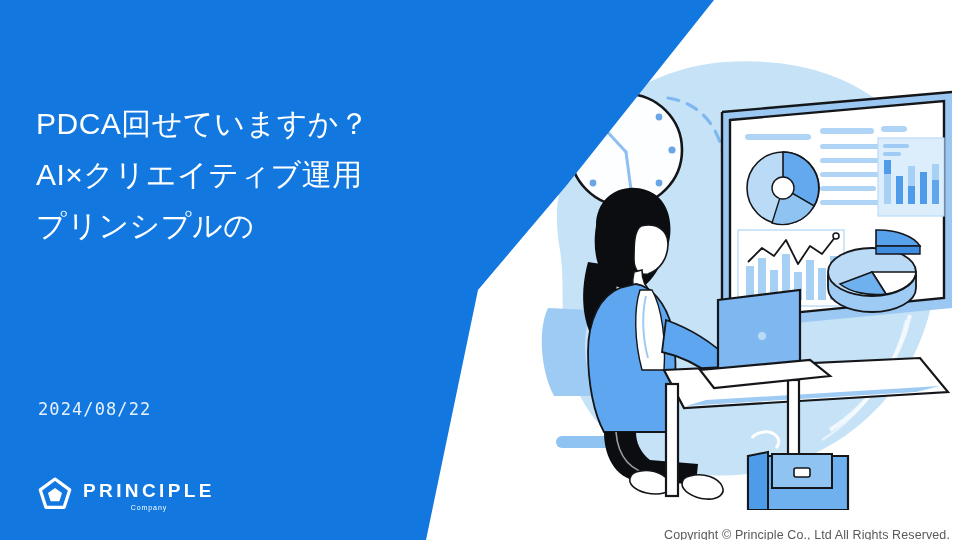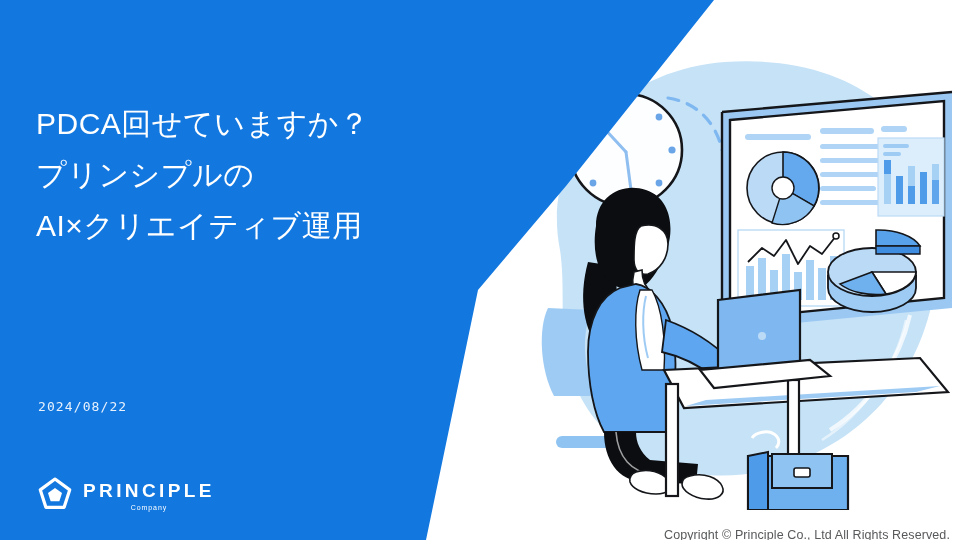--- a/index.html
+++ b/index.html
@@ -51,21 +51,21 @@
     font-weight: 400;
     white-space: nowrap;
   }
 
   
   .date-text {
     position: absolute;
     left: 38px;
     top: 399px;
     color: #e8f1fc;
-    font-size: 13px;
+    font-size: 17px;
     letter-spacing: 1.1px;
     font-family: "DejaVu Sans Mono", "Liberation Mono", monospace;
   }
 
   
   .logo {
     position: absolute;
     left: 36px;
     top: 476px;
     display: flex;
@@ -268,22 +268,22 @@
   </div>
 
   <div class="bg-blue-panel">
     <svg viewBox="0 0 960 540" width="960" height="540" xmlns="http://www.w3.org/2000/svg" preserveAspectRatio="none">
       <path d="M0 0 L714 0 L566 186 L478 290 L426 540 L0 540 Z" fill="#1278E0"></path>
     </svg>
   </div>
 
   <div class="title-block">
     <div class="title-line">PDCA回せていますか？</div>
+    <div class="title-line">AI×クリエイティブ運用</div>
     <div class="title-line">プリンシプルの</div>
-    <div class="title-line">AI×クリエイティブ運用</div>
   </div>
 
   <div class="date-text">2024/08/22</div>
 
   <div class="logo">
     <span>
       <svg class="logo-mark" viewBox="0 0 40 40" xmlns="http://www.w3.org/2000/svg">
         <path d="M20 3.2 L35.5 14.6 L29.6 33 L10.4 33 L4.5 14.6 Z" fill="none" stroke="#FFFFFF" stroke-width="3.4" stroke-linejoin="round"></path>
         <path d="M20 12.6 L27.4 18 L24.6 26.7 L15.4 26.7 L12.6 18 Z" fill="#FFFFFF"></path>
       </svg>

